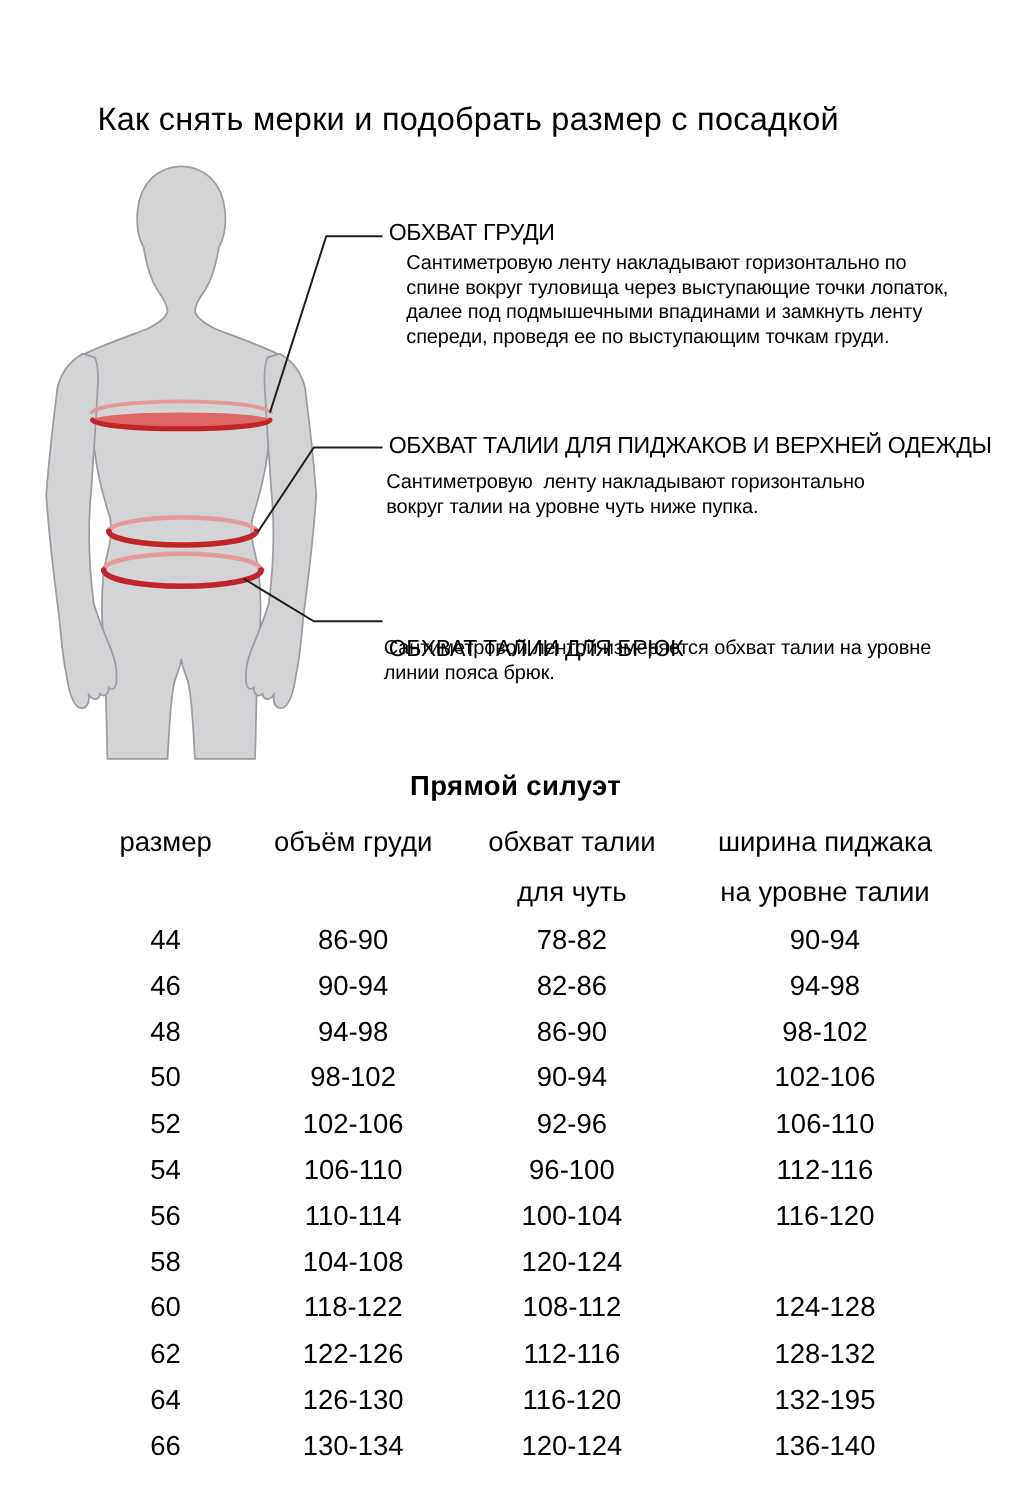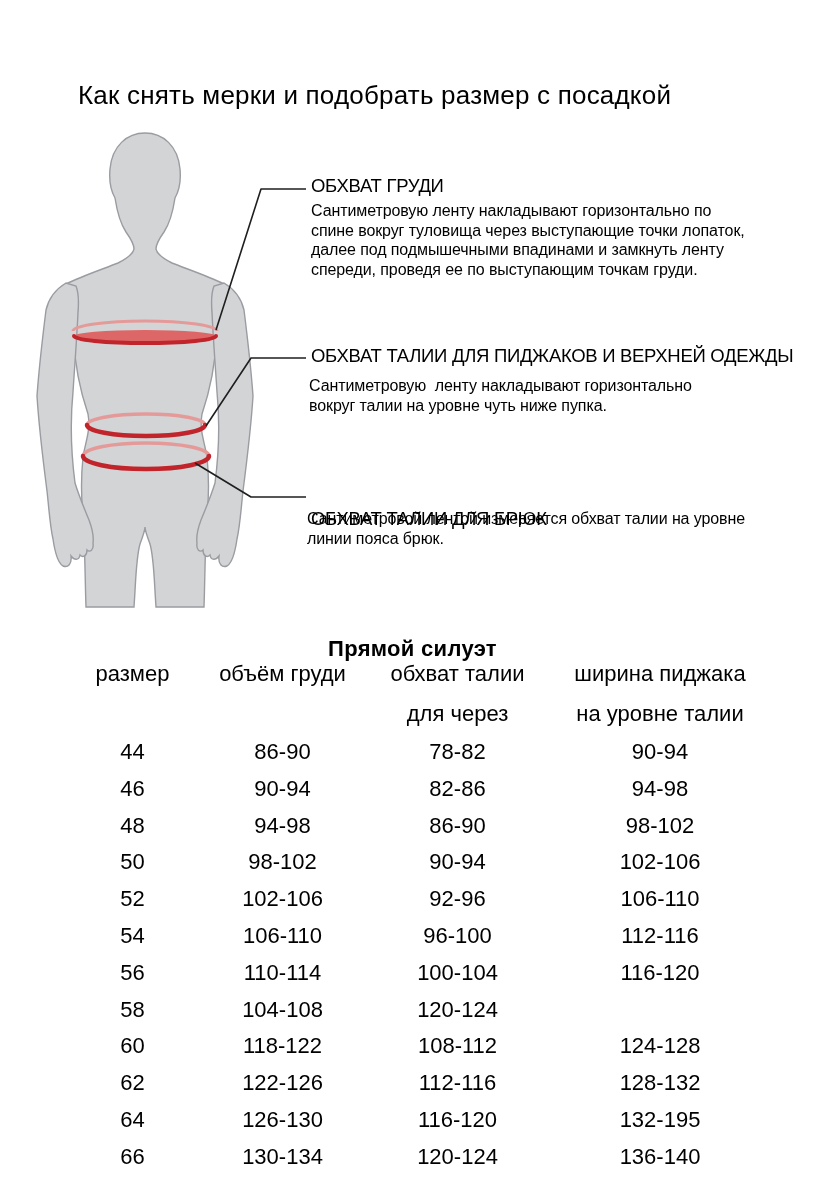--- a/index.html
+++ b/index.html
@@ -27,21 +27,21 @@
     letter-spacing:-0.3px;
     white-space:nowrap;
   }
   .sec-body{
     font-size:16px;
     line-height:19.5px;
     white-space:pre-wrap;
     letter-spacing:-0.1px;
   }
   .table-title{
-    left:0;top:636px;width:825px;
+    left:0;top:616px;width:825px;
     text-align:center;
     font-size:22px;font-weight:bold;
     letter-spacing:0.3px;
   }
   .size-table{
     left:85px;top:654px;width:705px;
     font-size:22px;
   }
   .thead-row,.trow{
     display:grid;
@@ -136,21 +136,21 @@
 
   <path fill="none" stroke-width="3.5" d="M83,456 A63,13 0 0 1 209,456" stroke="#e59a9a"></path>
   <path fill="none" stroke-width="4.5" stroke-linecap="round" d="M83,456 A63,13 0 0 0 209,456" stroke="#c2242b"></path>
 
   <path class="leader" d="M216,330 L261,189 L306,189" stroke="#1f1f1f"></path>
   <path class="leader" d="M206,426 L251,358 L306,358" stroke="#1f1f1f"></path>
   <path class="leader" d="M195,463 L251,497 L306,497" stroke="#1f1f1f"></path>
 </svg>
 
 <div class="abs sec-title" style="top:175px;">ОБХВАТ ГРУДИ</div>
-<div class="abs sec-body" style="left:311px;top:201px;">Сантиметровую ленту накладывают горизонтально по
+<div class="abs sec-body" style="left:325px;top:201px;">Сантиметровую ленту накладывают горизонтально по
 спине вокруг туловища через выступающие точки лопаток,
 далее под подмышечными впадинами и замкнуть ленту
 спереди, проведя ее по выступающим точкам груди.</div>
 
 <div class="abs sec-title" style="top:345px;">ОБХВАТ ТАЛИИ ДЛЯ ПИДЖАКОВ И ВЕРХНЕЙ ОДЕЖДЫ</div>
 <div class="abs sec-body" style="left:309px;top:376px;">Сантиметровую  ленту накладывают горизонтально
 вокруг талии на уровне чуть ниже пупка.</div>
 
 <div class="abs sec-title" style="top:508px;">ОБХВАТ ТАЛИИ ДЛЯ БРЮК</div>
 <div class="abs sec-body" style="left:307px;top:509px;">Сантиметровой лентой измеряется обхват талии на уровне
@@ -163,21 +163,21 @@
     <div class="thcell">
       <div class="l1">размер</div>
       <div class="l2"></div>
     </div>
     <div class="thcell">
       <div class="l1">объём груди</div>
       <div class="l2"></div>
     </div>
     <div class="thcell">
       <div class="l1">обхват талии</div>
-      <div class="l2">для через</div>
+      <div class="l2">для чуть</div>
     </div>
     <div class="thcell">
       <div class="l1">ширина пиджака</div>
       <div class="l2">на уровне талии</div>
     </div>
   </div>
   <div class="tbody">
       <div class="trow">
         <div class="tcell">44</div>
         <div class="tcell">86-90</div>

